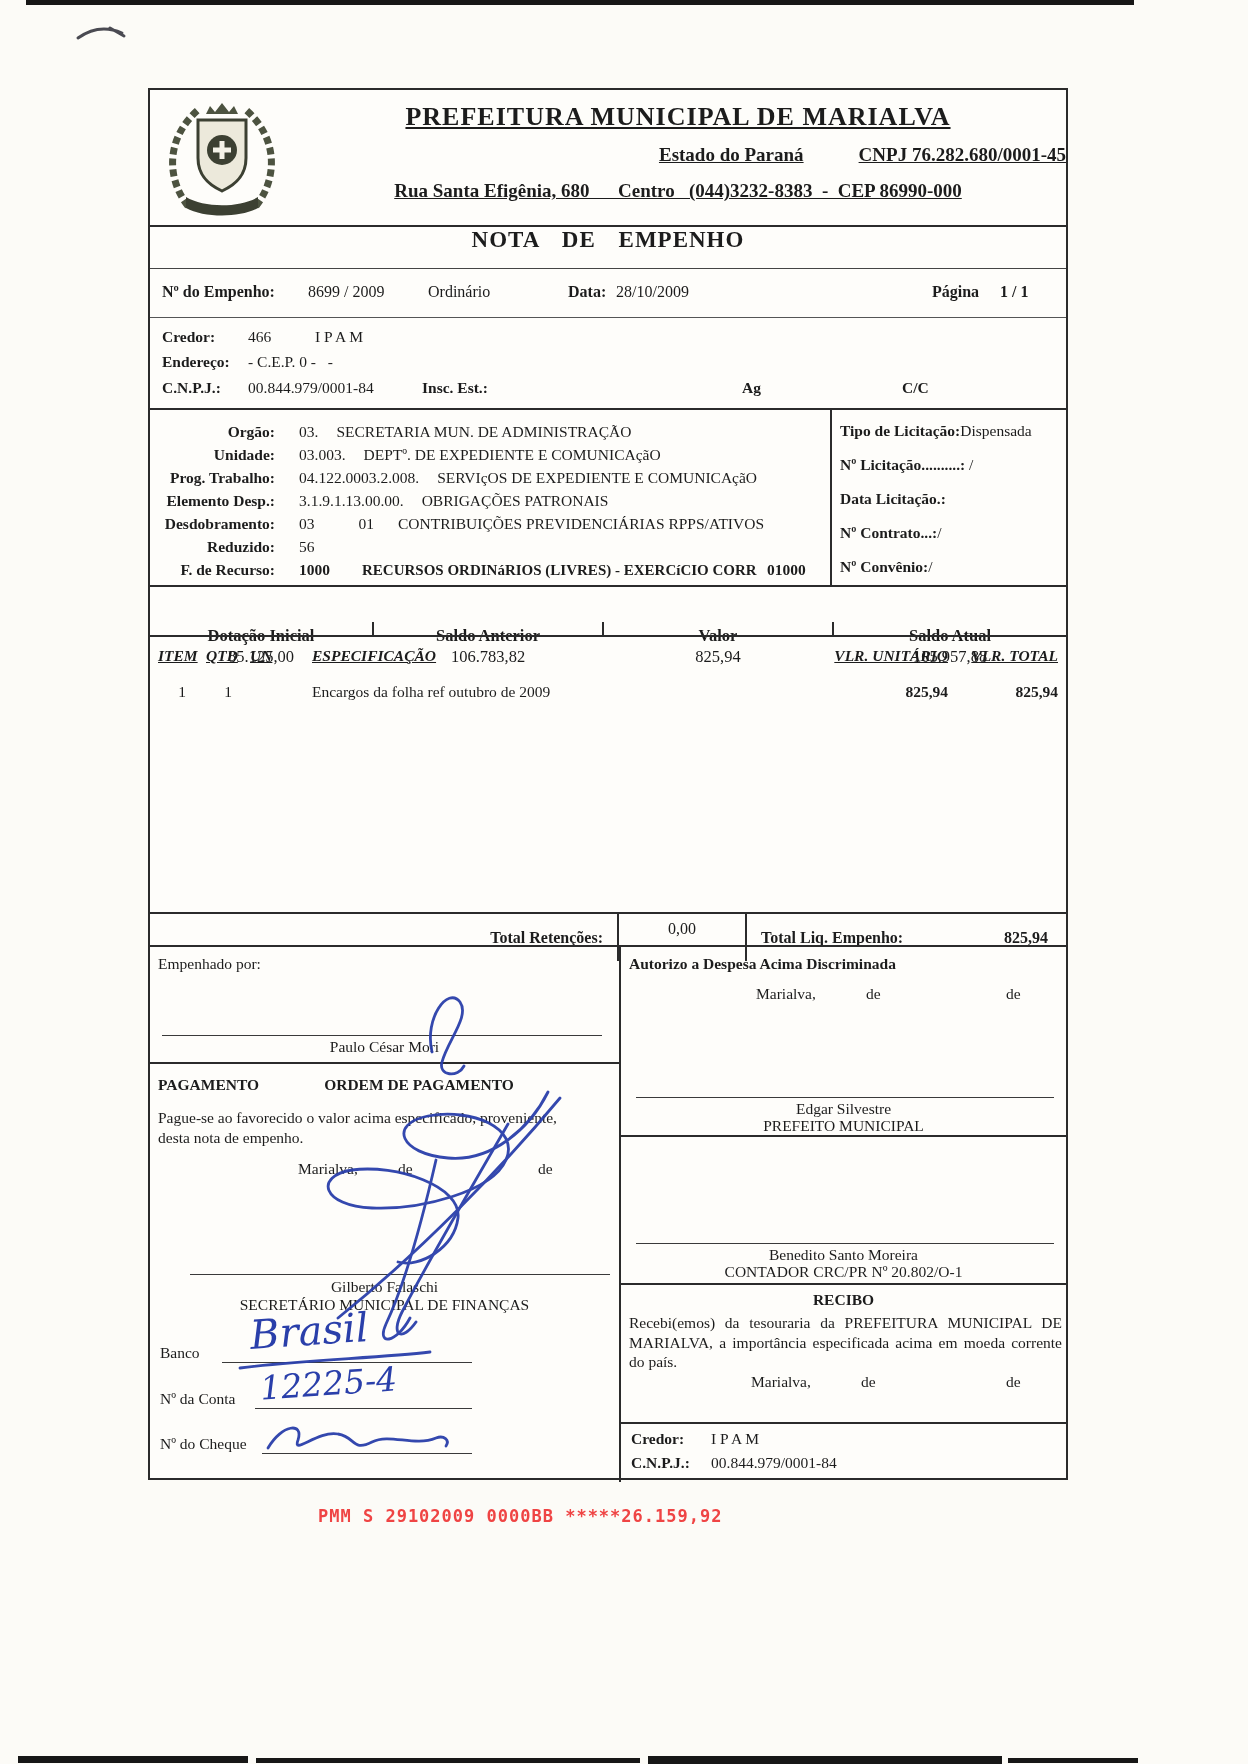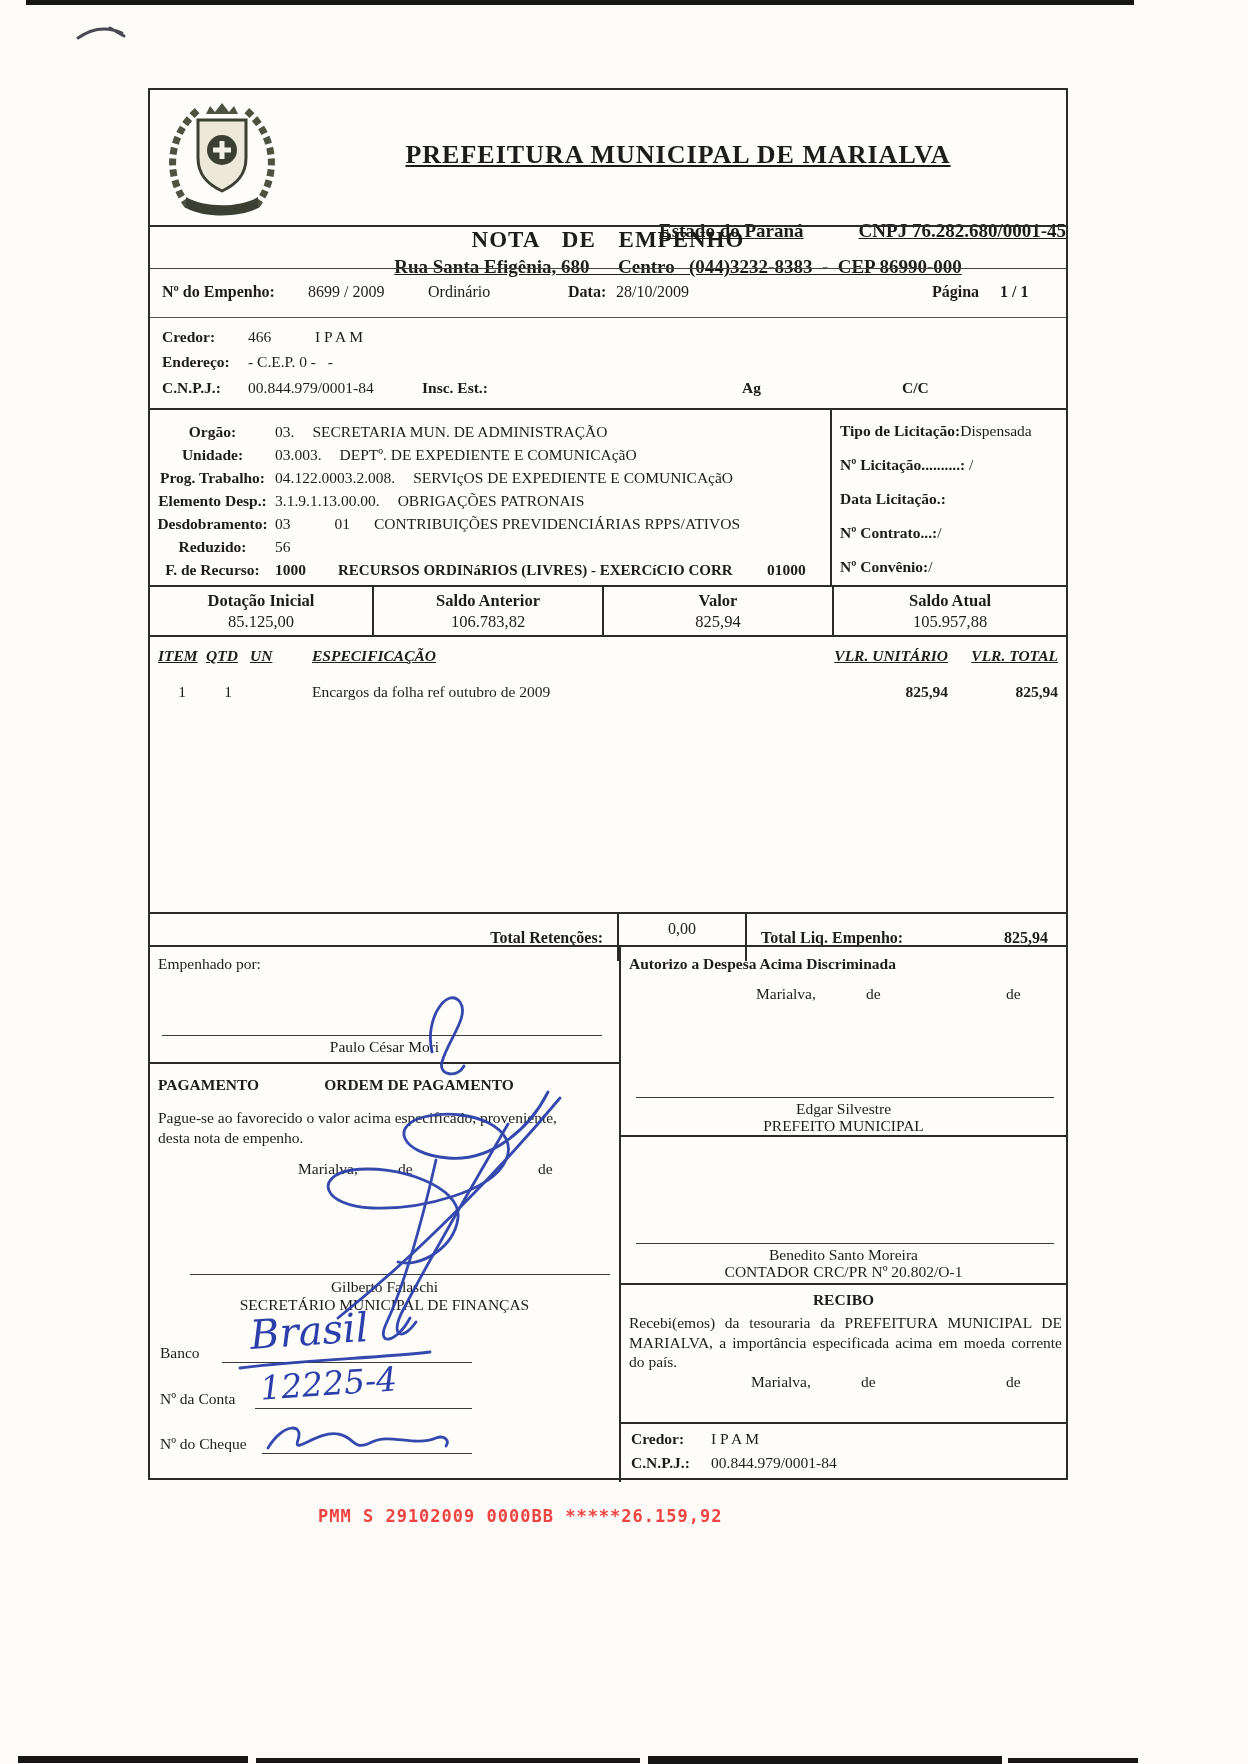--- a/index.html
+++ b/index.html
@@ -1,20 +1,20 @@
 <!DOCTYPE html>
 <html><head>
 <meta charset="utf-8">
 <style>
   * { margin:0; padding:0; box-sizing:border-box; }
   html,body { width:1248px; height:1764px; }
   body { position:relative; background:#fcfbf7; overflow:hidden;
          font-family:"Liberation Serif","DejaVu Serif",serif; color:#1c1c1c; font-size:15.5px; }
   .b { font-weight:bold; }
-  .u { text-decoration:underline;margin-top:38px; }
+  .u { text-decoration:underline; }
   .keep-sp { white-space:pre; }
   .abs { position:absolute; }
 
   
   .scan-bar { position:absolute; background:#171717; }
 
   
   .frame { position:absolute; left:148px; top:88px; width:920px; height:1392px;
            border:2px solid #2b2b2b; background:#fefdfa; }
   .sec { position:absolute; left:0; width:916px; }
@@ -32,31 +32,31 @@
 
   .sec-emp { top:178px; height:49px; border-top:1px solid #444; font-size:16px; }
   .sec-emp span { position:absolute; top:14px; }
 
   .sec-credor { top:227px; height:91px; border-top:1px solid #555; }
   .sec-credor span { position:absolute; }
 
   .sec-cls { top:318px; height:177px; border-top:2px solid #2b2b2b; }
   .cls-left { position:absolute; left:0; top:0; width:680px; padding-top:10px; }
   .cls-row { line-height:23px; position:relative; }
-  .cls-label { display:inline-block; width:125px; text-align:center; font-weight:bold; margin-right:0; }
+  .cls-label { display:inline-block; width:125px; text-align:right; font-weight:bold; margin-right:24px; }
   .cls-code { margin-right:18px; }
   .cls-code2 { margin-left:26px; margin-right:24px; }
   .cls-code2:empty { display:none; }
   .rec-desc { margin-left:14px; font-weight:bold; font-size:15px; }
   .rec-extra { position:absolute; left:617px; font-weight:bold; }
   .cls-right { position:absolute; left:680px; top:0; width:236px; height:177px; border-left:2px solid #2b2b2b; }
   .lic-line { position:absolute; left:8px; }
 
   .sec-saldos { top:495px; height:50px; border-top:2px solid #2b2b2b; display:flex; }
-  .saldo-cell { border-left:2px solid #2b2b2b; text-align:center; padding-top:4px; font-size:16.5px; }
+  .saldo-cell { border-left:2px solid #2b2b2b; text-align:center; padding-top:4px; font-size:16.5px;margin-top:35px; }
   .saldo-cell:first-child { border-left:none; }
   .saldo-value { margin-top:1px; }
 
   .sec-itens { top:545px; height:277px; border-top:2px solid #2b2b2b; font-size:15.5px; }
   .it-head { position:absolute; left:8px; top:10px; display:flex; font-style:italic; font-weight:bold;align-items:flex-end; }
   .it-head span { text-decoration:underline; }
   .h-item { width:48px; } .h-qtd { width:44px; } .h-un { width:62px; }
   .h-unit { position:absolute; top:10px; right:118px; font-style:italic; font-weight:bold; text-decoration:underline; }
   .h-total { position:absolute; top:10px; right:8px; font-style:italic; font-weight:bold; text-decoration:underline; }
   .it-row { position:absolute; left:8px; top:46px; display:flex; }

